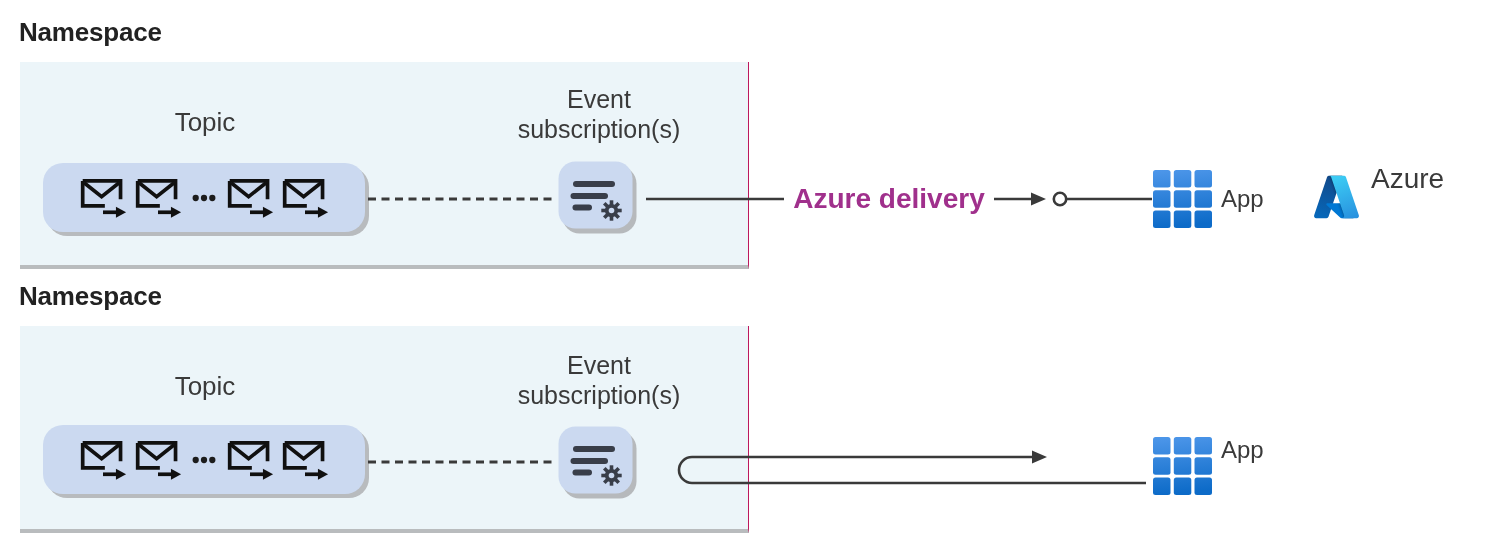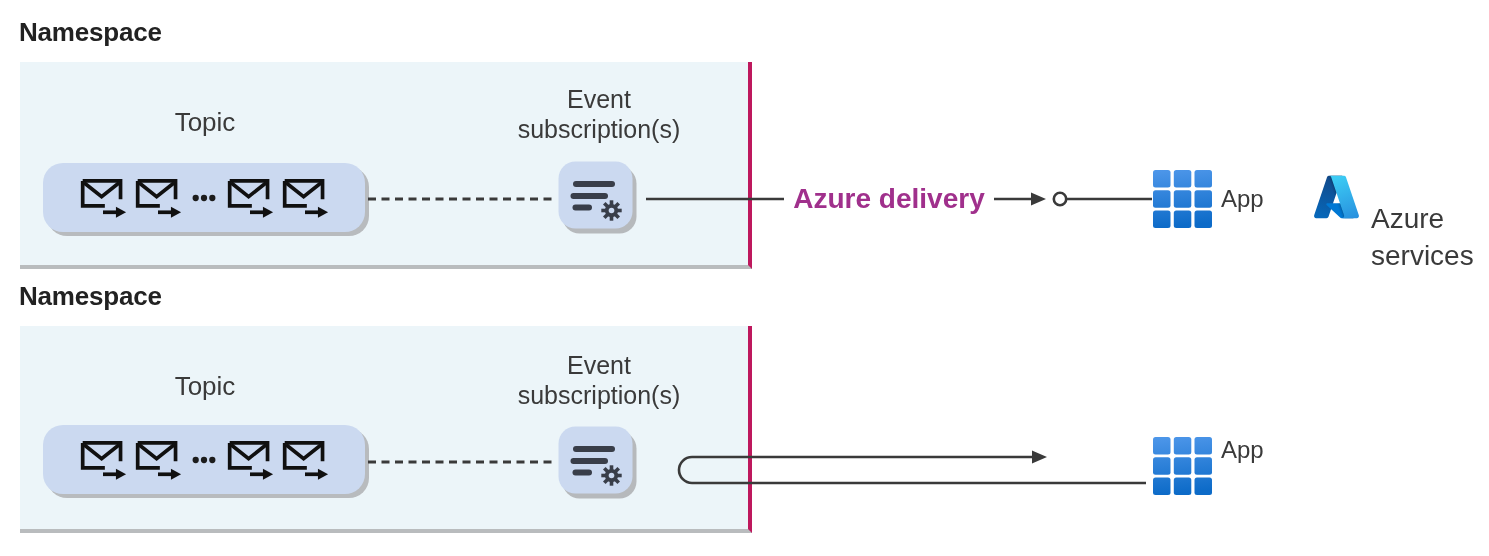--- a/index.html
+++ b/index.html
@@ -8,36 +8,36 @@
     font-family:"Liberation Sans","DejaVu Sans",sans-serif;
     padding-left:16px;
   }
   .abs{position:absolute;}
   .ns-title{
     font-size:26px;font-weight:700;color:var(--heading-text,#222);
     line-height:31px;letter-spacing:-0.2px;
   }
   .ns-box{
     width:728px;height:203px;background:var(--namespace-box-fill,#ECF5F9);
-    border-right:4px solid #be185d;border-bottom:4px solid #b9bcbe;
+    border-right:1px solid #be185d;border-bottom:4px solid #b9bcbe;
   }
   .diagram-label{font-size:26px;color:var(--label-text,#3A3A3A);line-height:30px;}
   .center{text-align:center;}
   .topic-pill{
     width:322px;height:69px;border-radius:20px;background:var(--tile-fill,#CBD9F0);
     box-shadow:4px 4px 0 #b8bbbe;
     display:flex;align-items:center;justify-content:center;gap:7px;
   }
   .sub-label{font-size:25px;color:var(--label-text,#3A3A3A);line-height:30px;}
   .sub-label span{display:block;}
   .delivery-label{
     font-size:28px;font-weight:700;color:var(--accent-magenta,#A0308C);line-height:30px;
   }
   .app-label{font-size:24px;color:var(--label-text,#3A3A3A);line-height:30px;}
-  .azure-label{font-size:28px;color:var(--label-text,#3A3A3A);line-height:37px;margin-top:40px;}
+  .azure-label{font-size:28px;color:var(--label-text,#3A3A3A);line-height:37px;}
   .azure-label span{display:block;}
   .overlay{position:absolute;left:0;top:0;pointer-events:none;}
   .connector{stroke:var(--connector,#3A3A3A);stroke-width:2.6;fill:none;}
   .connector-dotted{stroke:var(--connector,#3A3A3A);stroke-width:3;fill:none;stroke-dasharray:8 5.5;}
   .arrowhead{fill:var(--connector,#3A3A3A);stroke:none;}
   .env-stroke{stroke:#101010;stroke-width:4;fill:none;}
 </style>
 </head>
 <body>
 
@@ -154,21 +154,20 @@
   <div class="abs app-label" style="left:1221px;top:184px;">App</div>
 
   <svg class="abs" style="left:1312px;top:168px;" width="49" height="58" viewBox="0 0 96 96">
     <path fill="url(#az1)" d="M33.34 6.54h26.04l-27.03 80.09a4.15 4.15 0 0 1-3.94 2.83H8.15a4.15 4.15 0 0 1-3.93-5.47L29.4 9.38a4.15 4.15 0 0 1 3.94-2.84z"></path>
     <path fill="#0078d4" d="M71.17 60.26H29.88a1.91 1.91 0 0 0-1.3 3.31l26.53 24.76a4.17 4.17 0 0 0 2.85 1.12h23.38z"></path>
     <path fill="url(#az2)" d="M33.34 6.54a4.12 4.12 0 0 0-3.94 2.88L4.25 83.92a4.14 4.14 0 0 0 3.91 5.54h20.79a4.44 4.44 0 0 0 3.41-2.9l5.01-14.78 17.91 16.7a4.24 4.24 0 0 0 2.67.98h23.29l-10.21-29.2-29.77.01 18.22-53.73z"></path>
     <path fill="url(#az3)" d="M66.6 9.36a4.14 4.14 0 0 0-3.93-2.82H33.65a4.15 4.15 0 0 1 3.93 2.82l25.18 74.62a4.15 4.15 0 0 1-3.93 5.48h29.02a4.15 4.15 0 0 0 3.93-5.48z"></path>
   </svg>
   <div class="abs azure-label" style="left:1371px;top:160px;">
     <span>Azure</span>
-    <span>services</span>
   </div>
 
   <div class="abs ns-title" style="left:19px;top:281px;">Namespace</div>
 
   <div class="abs ns-box" style="left:20px;top:326px;">
     <div class="abs diagram-label center" style="left:100px;top:45px;width:170px;">Topic</div>
 
     <div class="abs topic-pill" style="left:23px;top:99px;">
       <svg width="48" height="41" viewBox="0 0 52 44">
           <use href="#envelope"></use>

